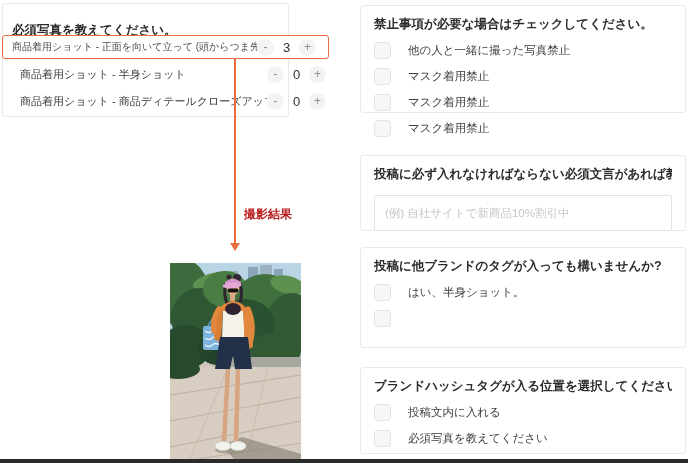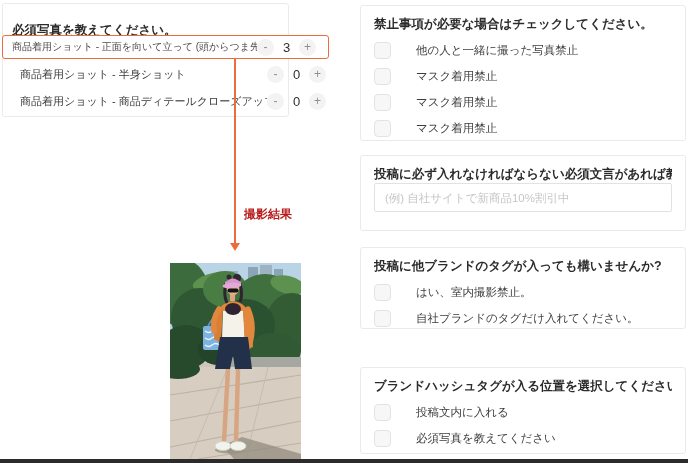--- a/index.html
+++ b/index.html
@@ -29,30 +29,30 @@
   .arrow-head{left:230px;top:243px;width:0;height:0;border-left:5px solid transparent;border-right:5px solid transparent;border-top:8px solid #ea6d3e;}
   .arrow-label{left:244px;top:206px;font-size:12px;font-weight:700;color:#b91c1c;white-space:nowrap;}
 
   .photo-frame{left:170px;top:263px;width:131px;height:196px;overflow:hidden;background:#cfc5b8;}
   .photo-frame svg{display:block;}
 
   .bottom-bar{left:0;top:459px;width:688px;height:4px;background:#2b2b2b;}
 
   
   .rcard{left:360px;width:326px;padding:8px 13px;}
-  .rcard.c1{top:5px;height:136px;}
+  .rcard.c1{top:5px;height:108px;}
   .rcard.c2{top:155px;height:76px;}
-  .rcard.c3{top:247px;height:82px;}
+  .rcard.c3{top:247px;height:101px;}
   .rcard.c4{top:367px;height:87px;}
   .rcard h3{margin:2px 0 0;font-size:12.5px;font-weight:700;color:#2b2b2b;white-space:nowrap;overflow:hidden;}
-  .cb-row{display:flex;align-items:center;gap:25px;margin-top:9px;cursor:pointer;}
+  .cb-row{display:flex;align-items:center;gap:17px;margin-top:9px;cursor:pointer;}
   .cb{width:17px;height:17px;border-radius:4px;background:#f7f7f7;border:1px solid #e3e3e3;box-sizing:border-box;flex:none;}
   .cb-label{font-size:11.5px;color:#3d3d3d;white-space:nowrap;overflow:hidden;}
   .note{margin-top:5px;font-size:11px;color:#b3b3b3;white-space:nowrap;overflow:hidden;}
-  .text-input{margin-top:0;width:100%;height:29px;border:1px solid #e2e2e2;border-radius:2px;padding:0 10px;
+  .text-input{margin-top:12px;width:100%;height:36px;border:1px solid #e2e2e2;border-radius:2px;padding:0 10px;
     box-sizing:border-box;font-size:11.5px;color:#333;font-family:inherit;outline:none;}
   .text-input::placeholder{color:#c6c6c6;}
 </style>
 </head>
 <body>
 
 <div>
 
   <section class="card left-card">
     <h2 class="left-heading">必須写真を教えてください。</h2>
@@ -180,25 +180,24 @@
 
   <section class="card rcard c2">
     <h3>投稿に必ず入れなければならない必須文言があれば教えてください。</h3>
     <input class="text-input" type="text" placeholder="(例) 自社サイトで新商品10%割引中" style="">
   </section>
 
   <section class="card rcard c3">
     <h3>投稿に他ブランドのタグが入っても構いませんか?</h3>
     <div class="cb-row">
       <span class="cb"></span>
-      <span class="cb-label">はい、室内撮影禁止。</span>
-    </div>
-    <div class="cb-row">
-      <span class="cb"></span>
-      <span class="cb-label">自社ブランドのタグだけ入れてください。</span>
+      <span class="cb-label">はい、半身ショット。</span>
+    </div>
+    <div class="cb-row">
+      <span class="cb"></span>
     </div>
   </section>
 
   <section class="card rcard c4">
     <h3>ブランドハッシュタグが入る位置を選択してください。</h3>
     <div class="cb-row">
       <span class="cb"></span>
       <span class="cb-label">投稿文内に入れる</span>
     </div>
     <div class="cb-row">

